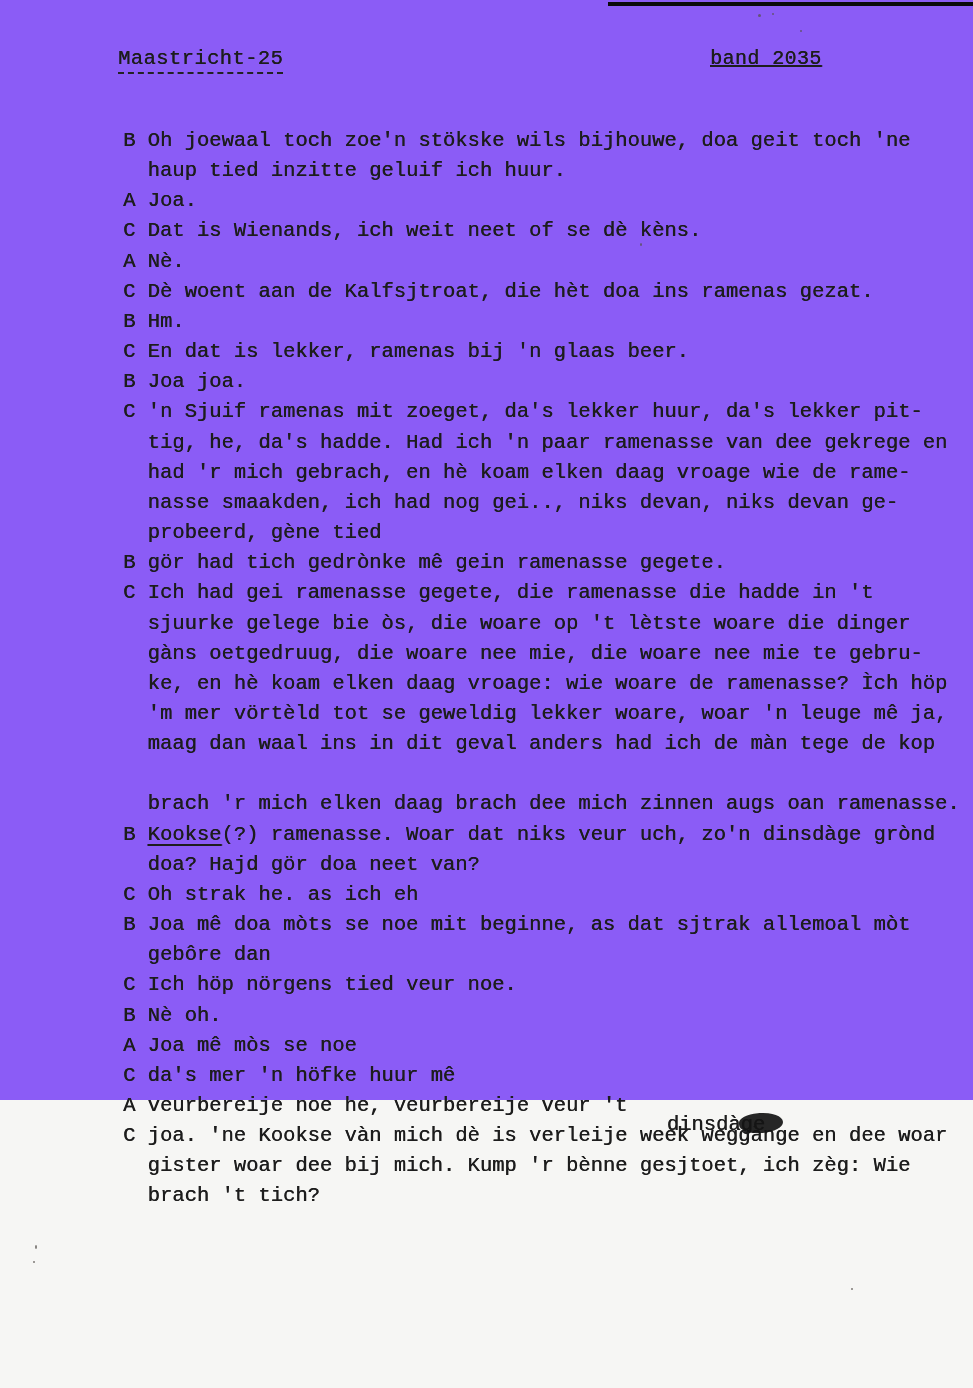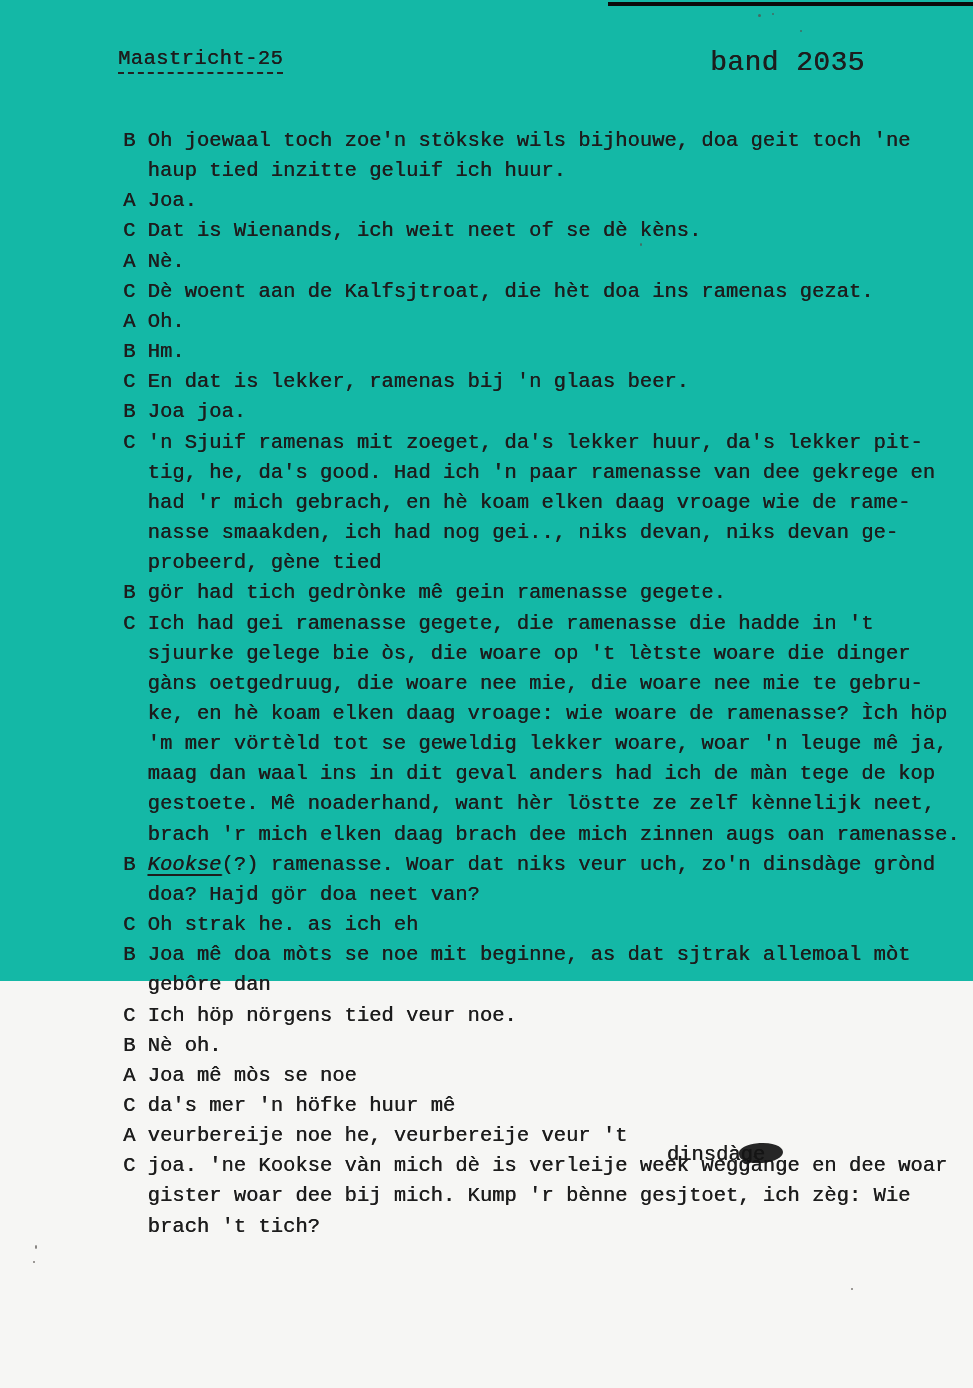--- a/index.html
+++ b/index.html
@@ -2,51 +2,51 @@
 <html><head>
 <meta charset="utf-8">
 <style>
   html,body{margin:0;padding:0;}
   body{
     width:973px;height:1388px;overflow:hidden;
     background:#f6f6f4;
     font-family:"Liberation Mono","DejaVu Sans Mono",monospace;
   }
   .page{
-    position:relative;width:973px;height:981px;
-    background:#14b8a6;color:#1d1d1d;
+    position:relative;width:973px;height:1100px;
+    background:#8b5cf6;color:#1d1d1d;
   }
   .top-rule{
     position:absolute;left:608px;top:2px;width:365px;height:4px;
     background:#0b0b0b;
   }
   .header-title{
     position:absolute;left:118px;top:47px;
     font-size:20.5px;letter-spacing:.4px;
     border-bottom:2.5px dashed #222;padding-bottom:2px;
     text-shadow:.4px 0 0 currentColor;
     white-space:pre;
   }
   .header-band{
     position:absolute;left:710px;top:47px;
-    font-size:28px;letter-spacing:.4px;
+    font-size:20px;letter-spacing:.4px;
     text-shadow:.4px 0 0 currentColor;
     white-space:pre;
+    text-decoration:underline;
   }
   .transcript{
     position:absolute;left:123px;top:126px;
     font-size:20.5px;line-height:30.15px;
     text-shadow:.4px 0 0 currentColor;
   }
   .line{position:relative;white-space:pre;}
   .u{
     text-decoration:underline;
     text-decoration-thickness:2px;
     text-underline-offset:4px;
-    font-style:italic;
   }
   .insert-above{
     position:absolute;top:-11px;font-size:20.5px;white-space:pre;
   }
   .blot{
     position:absolute;top:-8px;width:44px;height:20px;
     background:#141414;border-radius:46% 54% 50% 50%;
     transform:rotate(-4deg);opacity:.92;
   }
   .speck{
@@ -64,37 +64,36 @@
 
   <div class="header-band">band 2035</div>
 
   <div class="transcript">
       <div class="line"><span>B </span><span>Oh joewaal toch zoe'n stökske wils bijhouwe, doa geit toch 'ne</span></div>
       <div class="line"><span>  </span><span>haup tied inzitte geluif ich huur.</span></div>
       <div class="line"><span>A </span><span>Joa.</span></div>
       <div class="line"><span>C </span><span>Dat is Wienands, ich weit neet of se dè kèns.</span></div>
       <div class="line"><span>A </span><span>Nè.</span></div>
       <div class="line"><span>C </span><span>Dè woent aan de Kalfsjtroat, die hèt doa ins ramenas gezat.</span></div>
-      <div class="line"><span>A </span><span>Oh.</span></div>
       <div class="line"><span>B </span><span>Hm.</span></div>
       <div class="line"><span>C </span><span>En dat is lekker, ramenas bij 'n glaas beer.</span></div>
       <div class="line"><span>B </span><span>Joa joa.</span></div>
       <div class="line"><span>C </span><span>'n Sjuif ramenas mit zoeget, da's lekker huur, da's lekker pit-</span></div>
-      <div class="line"><span>  </span><span>tig, he, da's good. Had ich 'n paar ramenasse van dee gekrege en</span></div>
+      <div class="line"><span>  </span><span>tig, he, da's hadde. Had ich 'n paar ramenasse van dee gekrege en</span></div>
       <div class="line"><span>  </span><span>had 'r mich gebrach, en hè koam elken daag vroage wie de rame-</span></div>
       <div class="line"><span>  </span><span>nasse smaakden, ich had nog gei.., niks devan, niks devan ge-</span></div>
       <div class="line"><span>  </span><span>probeerd, gène tied</span></div>
       <div class="line"><span>B </span><span>gör had tich gedrònke mê gein ramenasse gegete.</span></div>
       <div class="line"><span>C </span><span>Ich had gei ramenasse gegete, die ramenasse die hadde in 't</span></div>
       <div class="line"><span>  </span><span>sjuurke gelege bie òs, die woare op 't lètste woare die dinger</span></div>
       <div class="line"><span>  </span><span>gàns oetgedruug, die woare nee mie, die woare nee mie te gebru-</span></div>
       <div class="line"><span>  </span><span>ke, en hè koam elken daag vroage: wie woare de ramenasse? Ìch höp</span></div>
       <div class="line"><span>  </span><span>'m mer vörtèld tot se geweldig lekker woare, woar 'n leuge mê ja,</span></div>
       <div class="line"><span>  </span><span>maag dan waal ins in dit geval anders had ich de màn tege de kop</span></div>
-      <div class="line"><span>  </span><span>gestoete. Mê noaderhand, want hèr löstte ze zelf kènnelijk neet,</span></div>
+      <div class="line"><span>  </span></div>
       <div class="line"><span>  </span><span>brach 'r mich elken daag brach dee mich zinnen augs oan ramenasse.</span></div>
       <div class="line"><span>B </span><span class="u">Kookse</span><span>(?) ramenasse. Woar dat niks veur uch, zo'n dinsdàge grònd</span></div>
       <div class="line"><span>  </span><span>doa? Hajd gör doa neet van?</span></div>
       <div class="line"><span>C </span><span>Oh strak he. as ich eh</span></div>
       <div class="line"><span>B </span><span>Joa mê doa mòts se noe mit beginne, as dat sjtrak allemoal mòt</span></div>
       <div class="line"><span>  </span><span>gebôre dan</span></div>
       <div class="line"><span>C </span><span>Ich höp nörgens tied veur noe.</span></div>
       <div class="line"><span>B </span><span>Nè oh.</span></div>
       <div class="line"><span>A </span><span>Joa mê mòs se noe</span></div>
       <div class="line"><span>C </span><span>da's mer 'n höfke huur mê</span></div>

